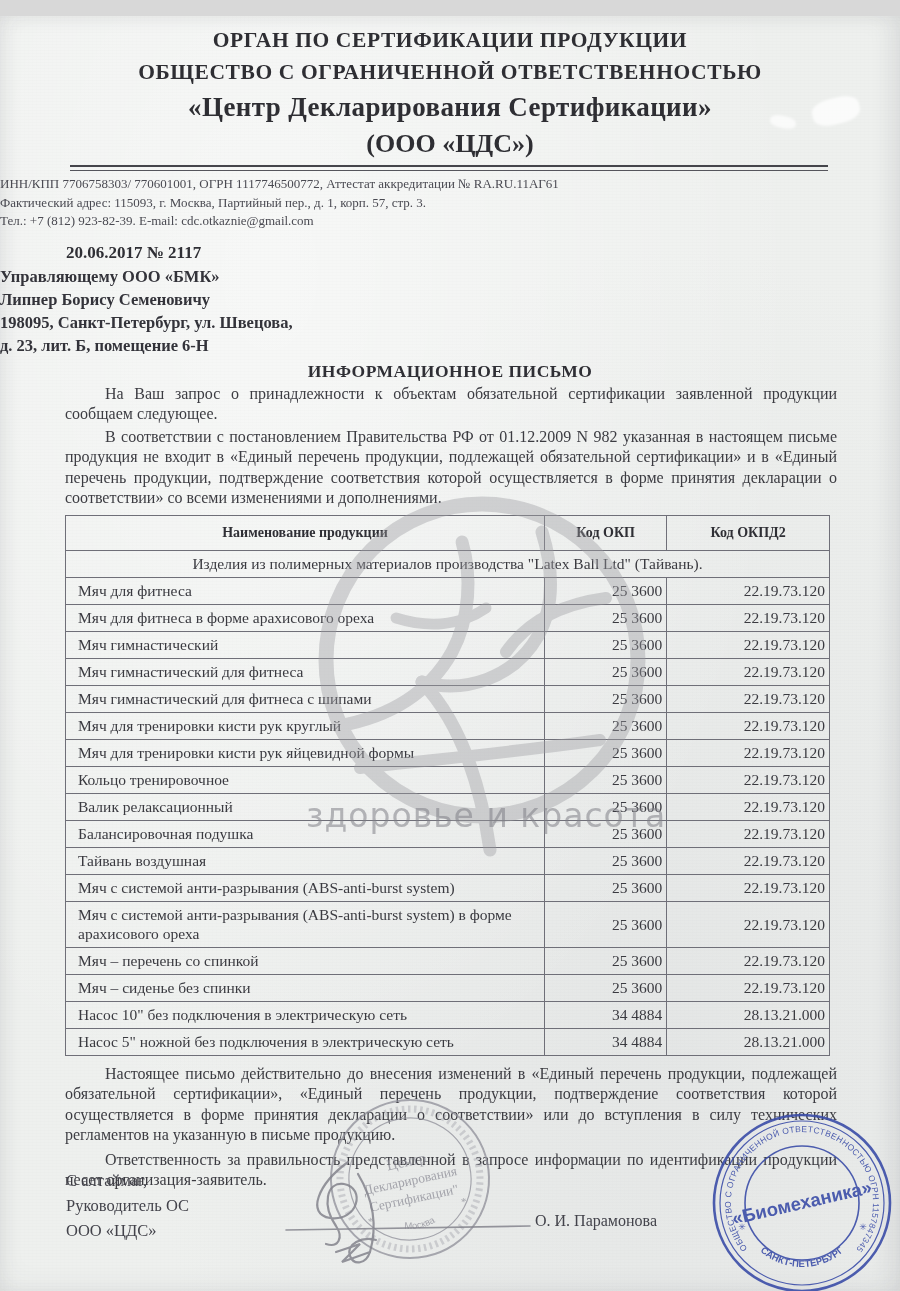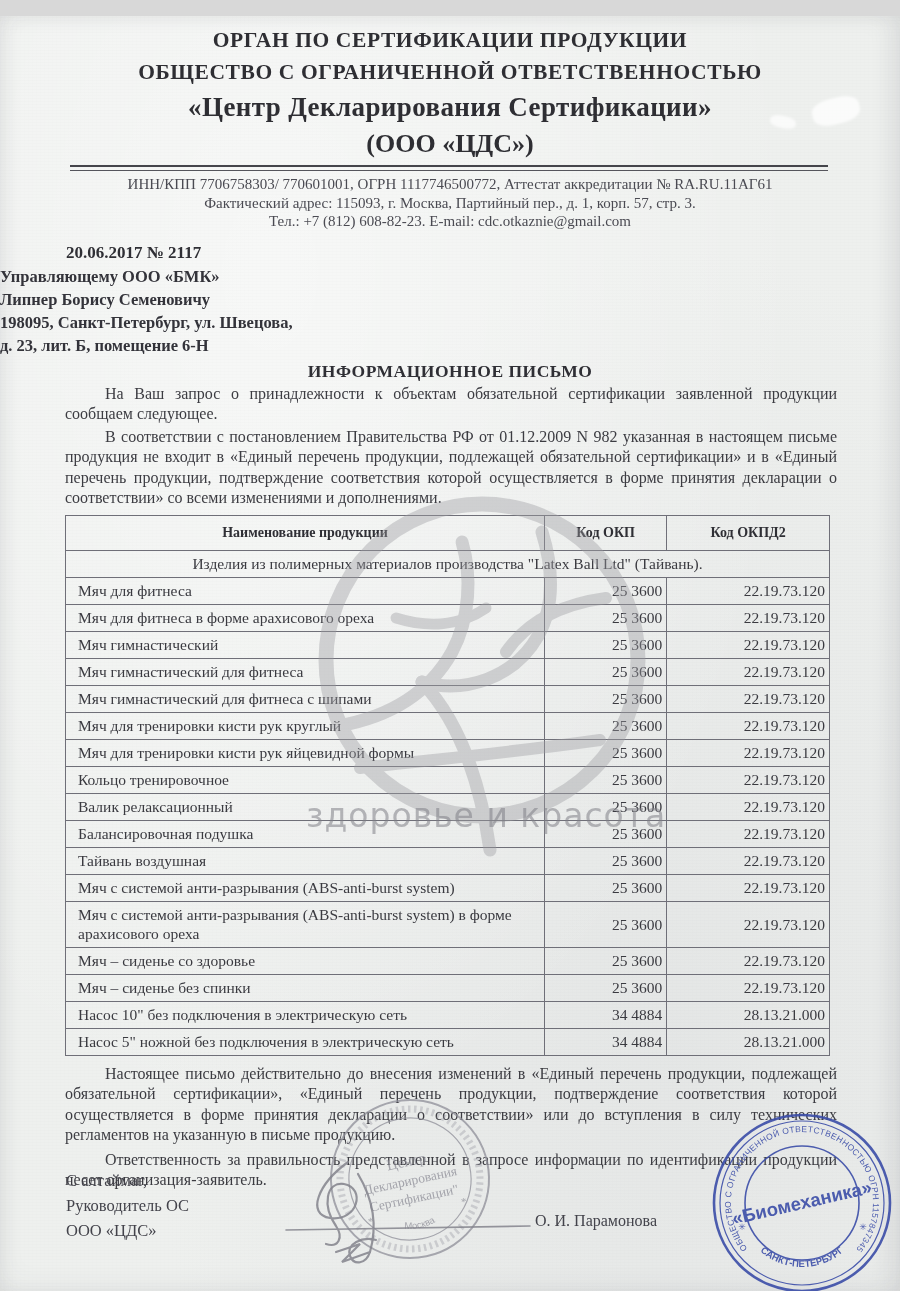--- a/index.html
+++ b/index.html
@@ -18,21 +18,21 @@
   }
   .noise{position:absolute;inset:0;pointer-events:none;opacity:.5;
     background-image:repeating-linear-gradient(0deg, rgba(120,120,125,.025) 0 1px, rgba(255,255,255,0) 1px 3px),
                      repeating-linear-gradient(90deg, rgba(120,120,125,.02) 0 1px, rgba(255,255,255,0) 1px 4px);}
   
   .hdr{padding-top:8px;text-align:center;color:#2e2e33;}
   .hdr .l1,.hdr .l2{font-size:21.5px;font-weight:bold;line-height:32px;letter-spacing:.6px;}
   .hdr .l3{font-size:27px;font-weight:bold;line-height:38px;letter-spacing:.4px;}
   .hdr .l4{font-size:26px;font-weight:bold;line-height:36px;}
   .rule{margin:3px 72px 4px 70px;height:3px;border-top:2.5px solid #45454b;border-bottom:1.5px solid #55555c;}
-  .contacts{text-align:center;font-size:15px;line-height:18.5px;color:#4a4a52;}
+  .contacts{text-align:left;font-size:13px;line-height:18.5px;color:#4a4a52;}
   
   .dateline{margin:12px 0 0 66px;font-size:17px;font-weight:bold;color:#2f2f35;}
   .addressee{margin:2px 62px 0 0;text-align:left;font-weight:bold;font-size:16.5px;line-height:23px;color:#33333a;}
   .doc-title{margin-top:4px;text-align:center;font-size:17.5px;font-weight:bold;letter-spacing:.5px;color:#2f2f35;}
   .para{margin:2px 63px 0 65px;font-size:16px;line-height:20.5px;text-align:justify;text-indent:40px;}
   
   table.products{margin:6px 0 0 65px;width:765px;border-collapse:collapse;font-size:15.5px;color:#3a3a40;}
   table.products th, table.products td{border:1.2px solid #6f6f78;}
   table.products th{font-size:14px;font-weight:bold;color:#2f2f35;padding:9px 4px;text-align:center;}
   td.group{padding:4px 6px;text-align:center;}
@@ -69,21 +69,21 @@
   <div class="hdr">
     <div class="l1">ОРГАН ПО СЕРТИФИКАЦИИ ПРОДУКЦИИ</div>
     <div class="l2">ОБЩЕСТВО С ОГРАНИЧЕННОЙ ОТВЕТСТВЕННОСТЬЮ</div>
     <div class="l3">«Центр Декларирования Сертификации»</div>
     <div class="l4">(ООО «ЦДС»)</div>
   </div>
   <div class="rule"></div>
   <div class="contacts">
     <div>ИНН/КПП  7706758303/ 770601001, ОГРН 1117746500772, Аттестат аккредитации № RA.RU.11АГ61</div>
     <div>Фактический адрес: 115093, г. Москва, Партийный пер., д. 1, корп. 57, стр. 3.</div>
-    <div>Тел.: +7 (812) 608-82-23. E-mail: cdc.otkaznie@gmail.com</div>
+    <div>Тел.: +7 (812) 923-82-39. E-mail: cdc.otkaznie@gmail.com</div>
   </div>
 
   <div class="dateline">20.06.2017 № 2117</div>
   <div class="addressee">
     <div>Управляющему ООО  «БМК»</div>
     <div>Липнер Борису Семеновичу</div>
     <div>198095, Санкт-Петербург, ул. Швецова,</div>
     <div>д. 23, лит. Б, помещение 6-Н</div>
   </div>
 
@@ -167,21 +167,21 @@
           <td class="c-name">Мяч с системой анти-разрывания (ABS-anti-burst system)</td>
           <td class="c-code">25 3600</td>
           <td class="c-code">22.19.73.120</td>
         </tr>
         <tr>
           <td class="c-name">Мяч с системой анти-разрывания (ABS-anti-burst system) в форме арахисового ореха</td>
           <td class="c-code">25 3600</td>
           <td class="c-code">22.19.73.120</td>
         </tr>
         <tr>
-          <td class="c-name">Мяч – сиденье со здоровье</td>
+          <td class="c-name">Мяч – перечень со спинкой</td>
           <td class="c-code">25 3600</td>
           <td class="c-code">22.19.73.120</td>
         </tr>
         <tr>
           <td class="c-name">Мяч – сиденье без спинки</td>
           <td class="c-code">25 3600</td>
           <td class="c-code">22.19.73.120</td>
         </tr>
         <tr>
           <td class="c-name">Насос 10" без подключения в электрическую сеть</td>

